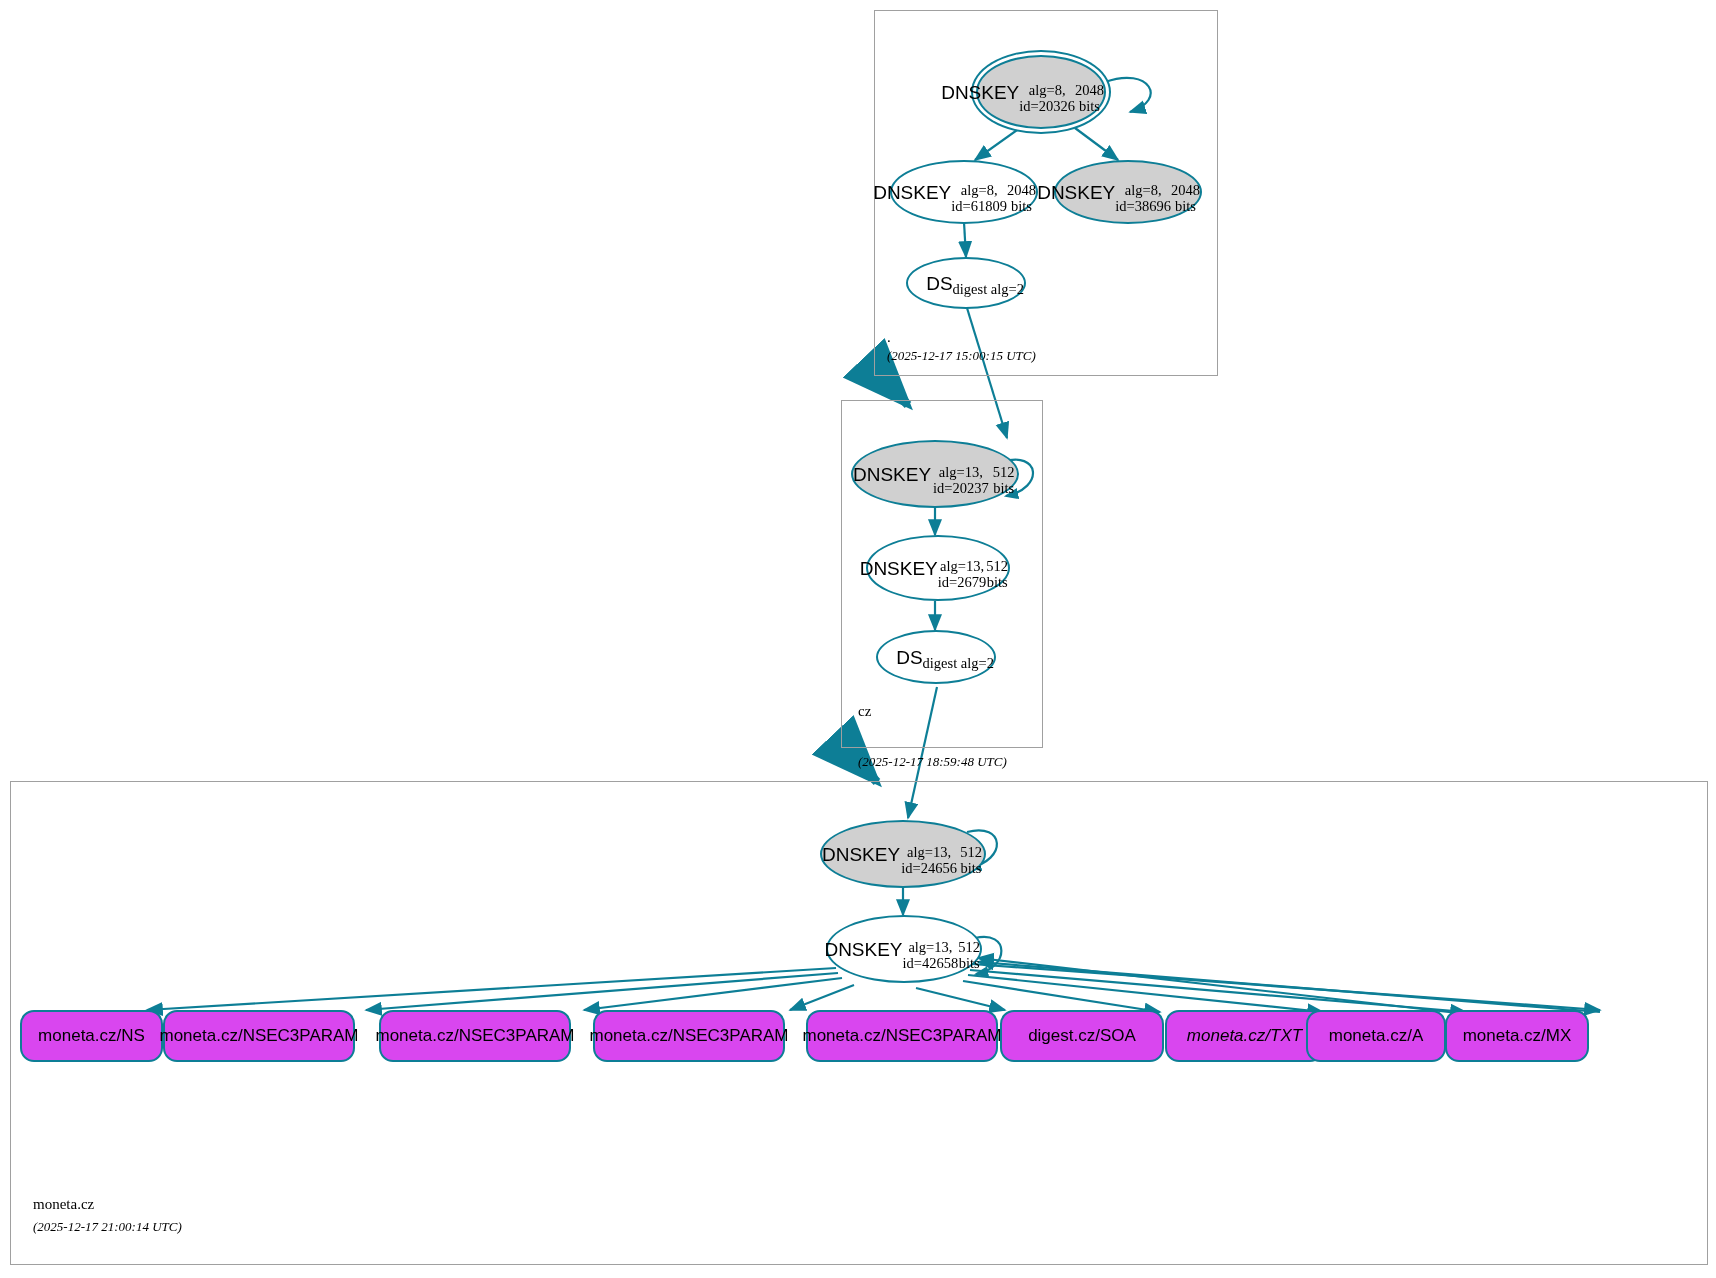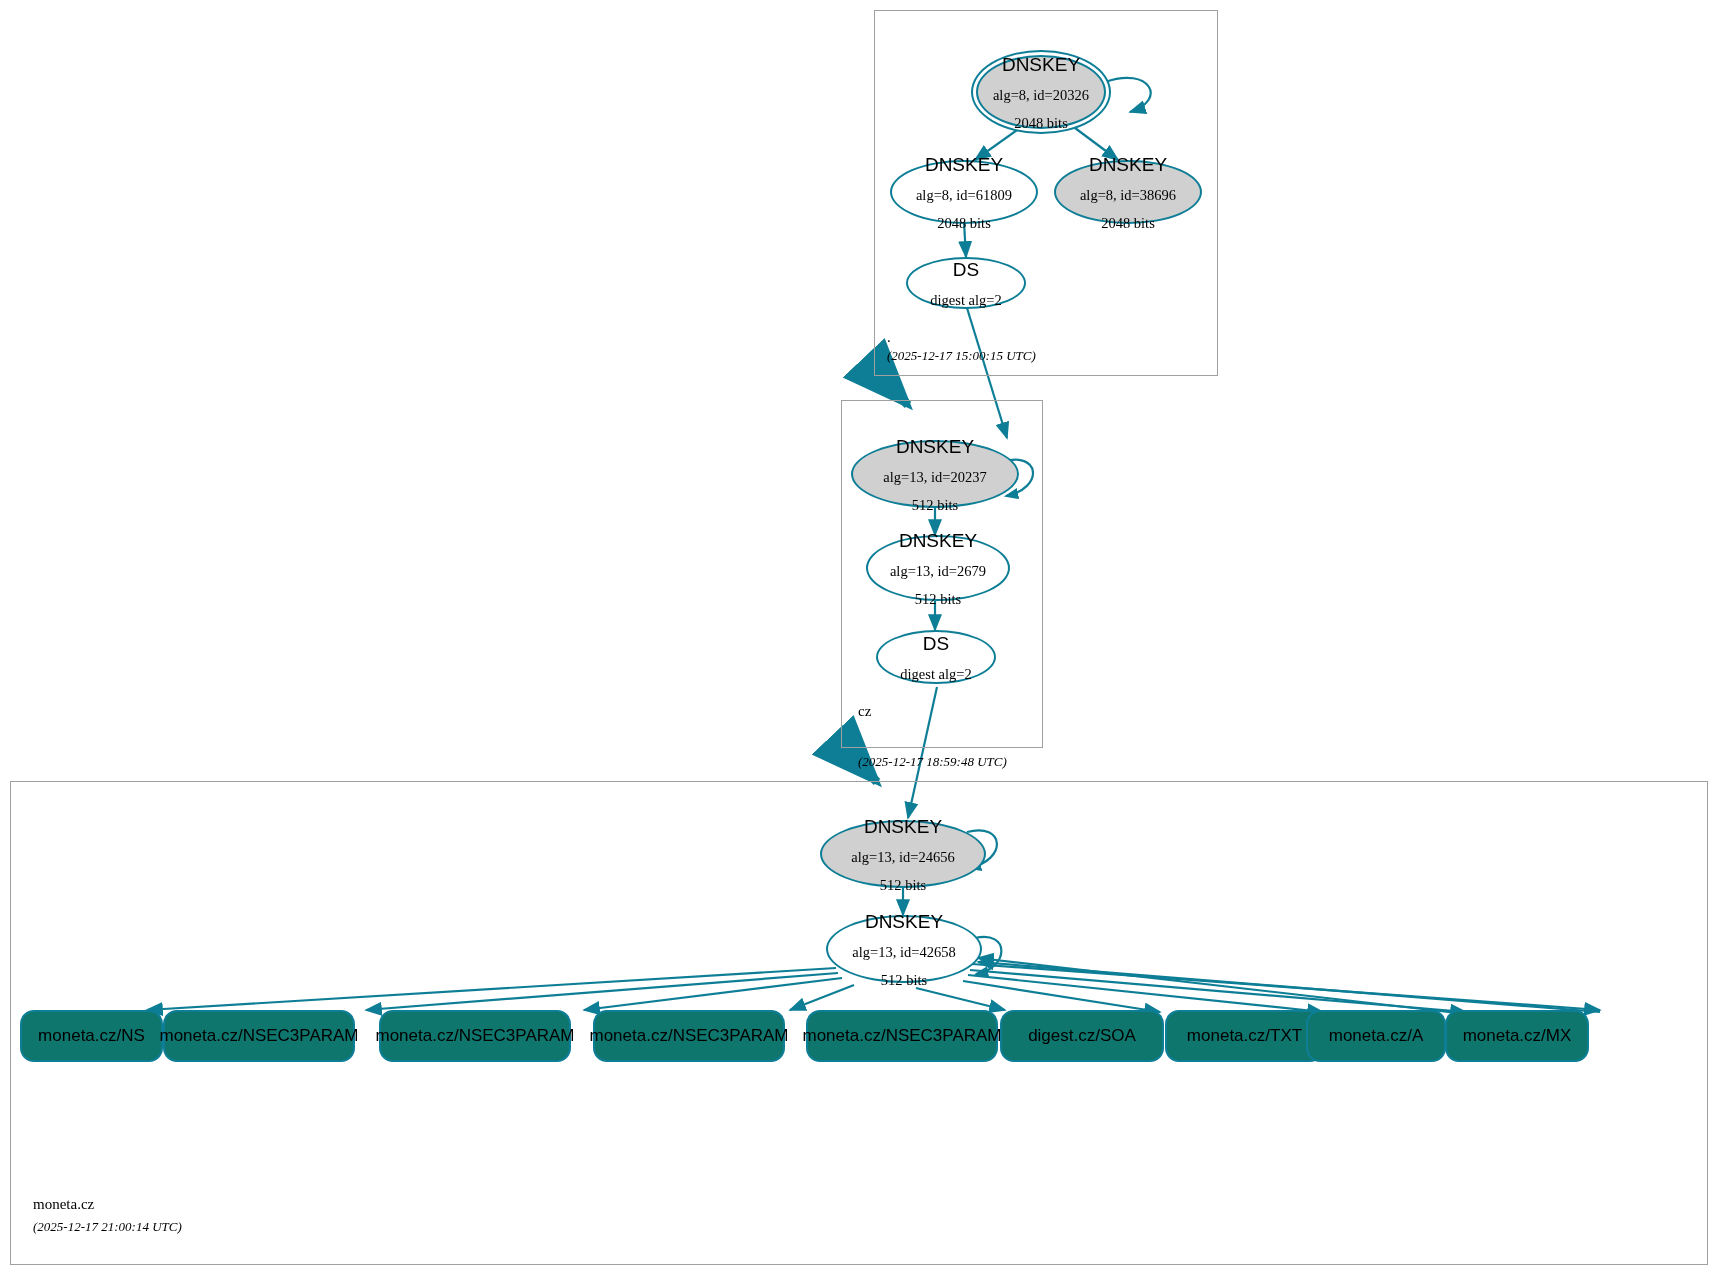--- a/index.html
+++ b/index.html
@@ -2,25 +2,25 @@
 <html><head>
 <meta charset="utf-8">
 <style>
   html,body{margin:0;padding:0;background:#ffffff;}
   body{width:1716px;height:1278px;position:relative;font-family:"Liberation Serif",serif;overflow:hidden;}
   #canvas{position:absolute;left:0;top:0;width:1716px;height:1278px;}
   .zone-box{position:absolute;border:1px solid #a0a0a0;background:transparent;box-sizing:border-box;}
   .zone-label{position:absolute;font-family:"Liberation Serif",serif;color:#000;}
   .zone-name{font-size:15px;}
   .zone-time{font-size:13px;font-style:italic;}
-  .node{position:absolute;display:flex;flex-direction:column;align-items:center;justify-content:center;box-sizing:border-box;text-align:center;color:#000;}
+  .node{position:absolute;display:flex;align-items:center;justify-content:flex-end;box-sizing:border-box;text-align:center;color:#000;}
   .ellipse{border:2.2px solid #0d7e96;border-radius:50%;background:#ffffff;}
   .ellipse.shaded{background:#d0d0d0;}
   .ellipse.dbl{box-shadow:0 0 0 3px #ffffff, 0 0 0 5px #0d7e96;}
-  .rr{border:2px solid #0d7e96;border-radius:14px;background:#0f766e;
+  .rr{border:2px solid #0d7e96;border-radius:14px;background:#d946ef;
       display:flex;align-items:center;justify-content:center;font-family:"Liberation Sans",sans-serif;font-size:17px;}
   .t1{font-family:"Liberation Sans",sans-serif;font-size:19px;line-height:21px;}
   .t2{font-family:"Liberation Serif",serif;font-size:14.5px;line-height:16px;margin-top:12px;}
   svg.edges{position:absolute;left:0;top:0;width:1716px;height:1278px;pointer-events:none;}
 </style>
 </head>
 <body>
 
 <div id="canvas">
 
@@ -153,21 +153,21 @@
   </div>
   <div class="rr" style="position:absolute;left:593px;top:1010px;width:188px;height:48px;">
     <span>moneta.cz/NSEC3PARAM</span>
   </div>
   <div class="rr" style="position:absolute;left:806px;top:1010px;width:188px;height:48px;">
     <span>moneta.cz/NSEC3PARAM</span>
   </div>
   <div class="rr" style="position:absolute;left:1000px;top:1010px;width:160px;height:48px;">
     <span>digest.cz/SOA</span>
   </div>
-  <div class="rr" style="position:absolute;left:1165px;top:1010px;width:155px;height:48px;">
+  <div class="rr" style="position:absolute;left:1165px;top:1010px;width:155px;height:48px;font-style:italic;">
     <span>moneta.cz/TXT</span>
   </div>
   <div class="rr" style="position:absolute;left:1306px;top:1010px;width:136px;height:48px;">
     <span>moneta.cz/A</span>
   </div>
   <div class="rr" style="position:absolute;left:1430px;top:1010px;width:140px;height:48px;margin-left:15px;">
     <span>moneta.cz/MX</span>
   </div>
 
 </div>

